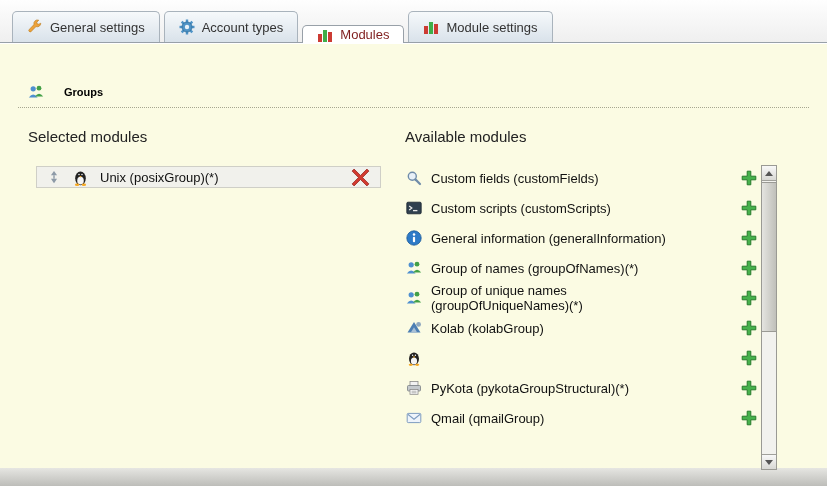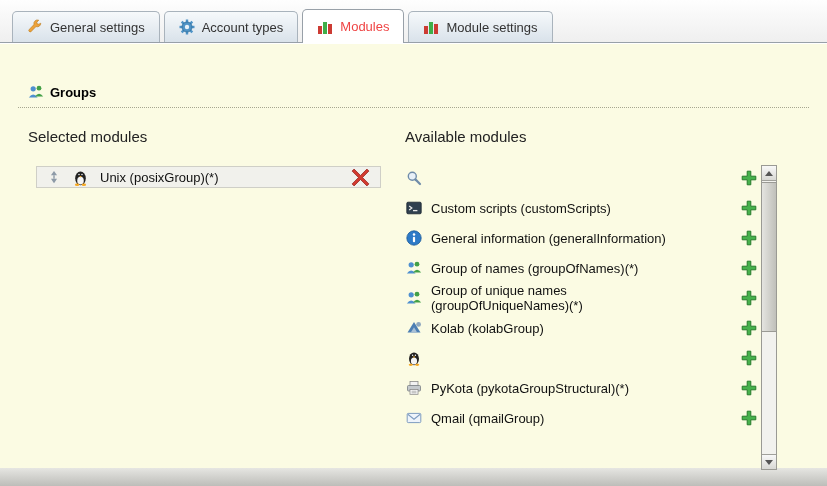--- a/index.html
+++ b/index.html
@@ -9,30 +9,30 @@
 
   
   .tabbar { position: absolute; top: 0; left: 0; width: 827px; height: 43px;
             background: linear-gradient(#fefefe, #efefef);
             border-bottom: 1px solid #98a0a8; }
   .tabs { position: absolute; left: 12px; bottom: 0; display: flex; gap: 4px; align-items: flex-end; }
   .tab { display: flex; align-items: center; gap: 7px; height: 31px; padding: 0 14px;
          border: 1px solid #a9b3bc; border-bottom: none; border-radius: 5px 5px 0 0;
          background: linear-gradient(#f6f9fb, #d9e2ea); font-size: 13px; color: #333;
          cursor: pointer; white-space: nowrap; position: relative; }
-  .tab.active { background: #ffffff; height: 34px; border-color: #98a0a8; color: #ef4444;
+  .tab.active { background: #ffffff; height: 18px; border-color: #98a0a8; color: #7f1d1d;
                 margin-bottom: -1px; z-index: 2; }
 
   
   .panel { position: absolute; top: 44px; left: 0; width: 827px; height: 424px; background: #fbfbe3; }
   .footer { position: absolute; top: 468px; left: 0; width: 827px; height: 18px;
             background: linear-gradient(#e6e6e2, #bdbdb9); }
 
   .groups-heading { position: absolute; left: 28px; top: 84px; display: flex; align-items: center;
-                    gap: 6px; font-weight: bold; font-size: 13px; color: #000; z-index: 3; }
+                    gap: 20px; font-weight: bold; font-size: 11px; color: #000; z-index: 3; }
   .rule { position: absolute; left: 18px; top: 107px; width: 791px; border-top: 1px dotted #a6a690; z-index: 3; }
 
   .col-heading { position: absolute; font-size: 15px; color: #222; z-index: 3; }
   .col-heading.sel { left: 28px; top: 128px; }
   .col-heading.avl { left: 405px; top: 128px; }
 
   
   .selected-row { position: absolute; left: 36px; top: 166px; width: 345px; height: 22px;
                   background: #f1f1ec; border: 1px solid #cfcfc7;
                   display: flex; align-items: center; padding: 0 10px; gap: 11px; z-index: 3; }
@@ -207,20 +207,21 @@
         </svg>
     </button>
   </div>
 
   <div class="available-list">
 
     <div class="avail-row">
       <svg class="ic" width="16" height="16">
           <use href="#i-magnifier"></use>
         </svg>
+      <span class="label">Custom fields (customFields)</span>
       <button class="add-btn">
         <svg class="ic" width="16" height="16">
             <use href="#i-plus"></use>
           </svg>
       </button>
     </div>
 
     <div class="avail-row">
       <svg class="ic" width="16" height="16">
           <use href="#i-script"></use>

